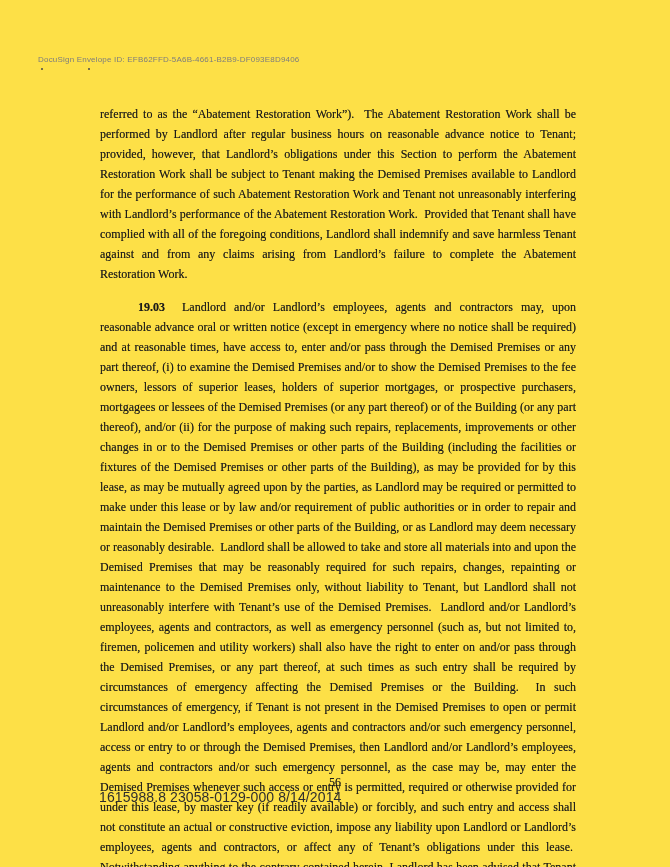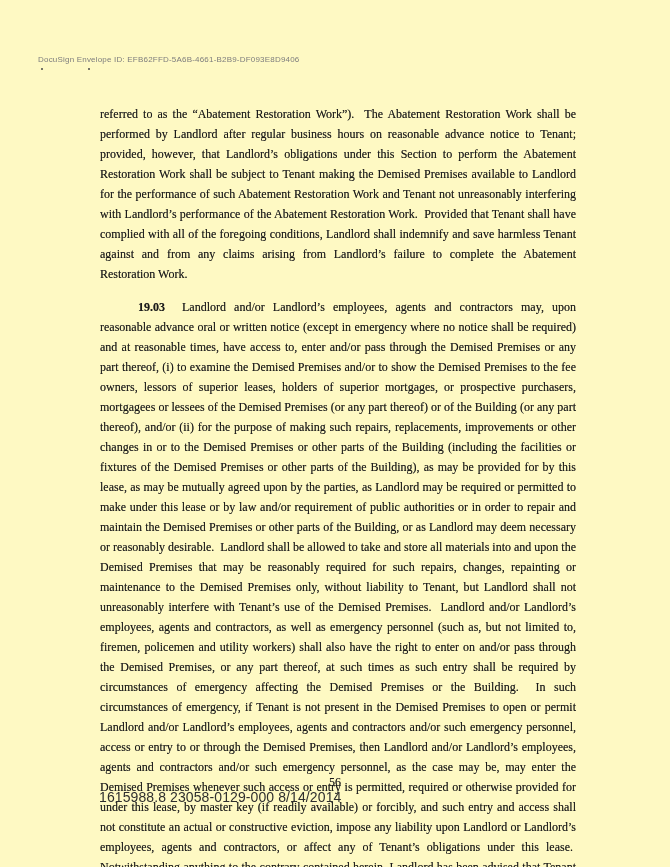--- a/index.html
+++ b/index.html
@@ -6,21 +6,21 @@
     margin: 0;
     padding: 0;
     background: #f4f4f2;
     font-family: "Liberation Serif", serif;
   }
   .page {
     position: relative;
     width: 670px;
     height: 867px;
     margin: 0 auto;
-    background: #fef9c3;
+    background: #fde047;
     overflow: hidden;
   }
   .ds-line {
     position: absolute;
     left: 38px;
     top: 55px;
     font-family: "Liberation Sans", sans-serif;
     font-size: 8px;
     color: #7d7d7d;
     letter-spacing: 0.2px;

